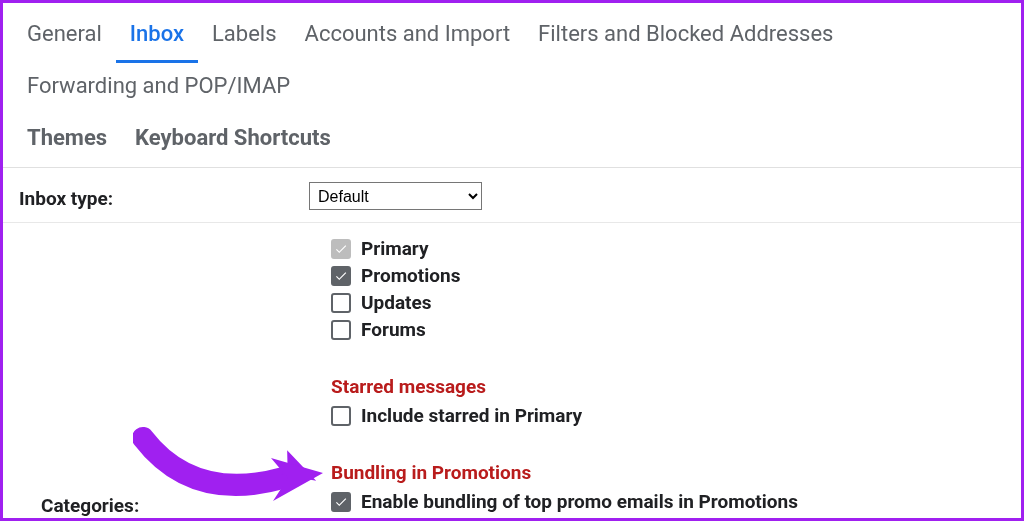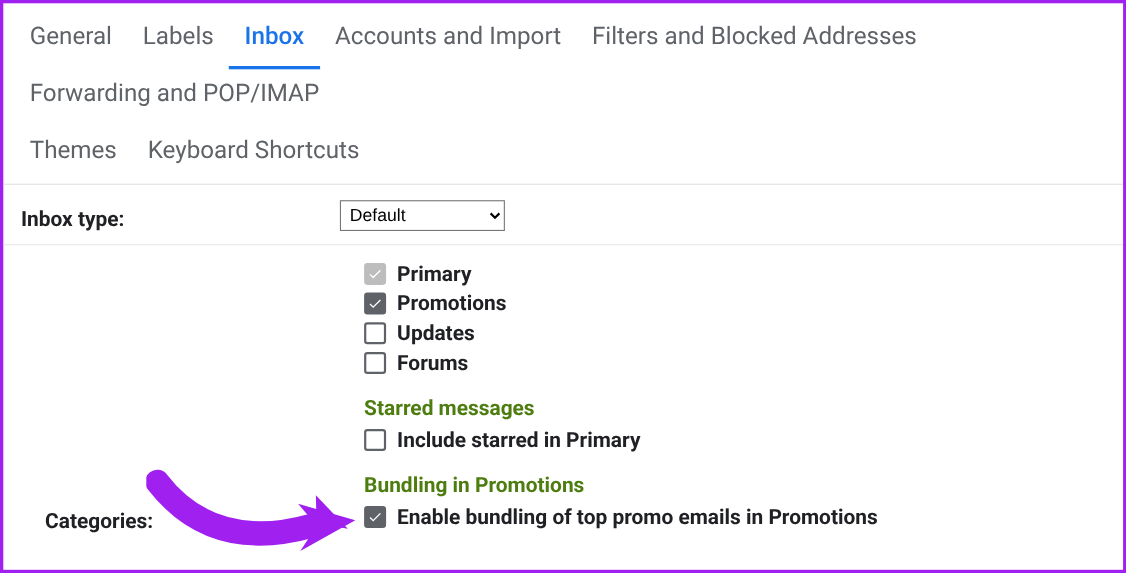--- a/index.html
+++ b/index.html
@@ -30,20 +30,21 @@
       white-space: nowrap;
     }
     .tab.active {
       color: #1a73e8;
       border-bottom-color: #1a73e8;
       font-weight: 500;
     }
     .tabs-row2 {
       width: 100%;
       display: flex;
+      font-weight: bold;
     }
     .content {
       padding: 0;
     }
     .section {
       display: flex;
       padding: 14px 16px 12px 16px;
       border-bottom: 1px solid #e8e8e8;
       align-items: flex-end;
     }
@@ -62,41 +63,41 @@
       font-size: 18px;
       margin-top: 4px;
       cursor: pointer;
     }
     .value-col {
       flex: 1;
     }
     select.inbox-type {
       font-size: 16px;
       padding: 2px 4px;
-      width: 150px;
+      width: 173px;
       height: 28px;
       border: 1px solid #767676;
       background: #fff;
     }
     .check-row {
       display: flex;
       align-items: center;
       gap: 10px;
       margin-bottom: 4px;
     }
     .check-row .lbl {
       font-size: 19px;
       font-weight: 700;
       color: #202124;
     }
     .subheading {
       font-size: 19px;
       font-weight: 700;
-      color: #4d7c0f;
-      margin-top: 18px;
+      color: #b91c1c;
+      margin-top: 34px;
       margin-bottom: 6px;
     }
     .checkbox {
       width: 20px;
       height: 20px;
       border: 2px solid #5f6368;
       border-radius: 3px;
       display: inline-flex;
       align-items: center;
       justify-content: center;
@@ -122,22 +123,22 @@
       left: 130px;
       top: 420px;
       pointer-events: none;
     }
   </style>
 </head>
 <body>
 
 <div class="tabs">
   <div class="tab">General</div>
+  <div class="tab active">Inbox</div>
   <div class="tab">Labels</div>
-  <div class="tab active">Inbox</div>
   <div class="tab">Accounts and Import</div>
   <div class="tab">Filters and Blocked Addresses</div>
   <div class="tab">Forwarding and POP/IMAP</div>
   <div class="tabs-row2">
     <div class="tab">Themes</div>
     <div class="tab">Keyboard Shortcuts</div>
   </div>
 </div>
 
 <div class="content">

